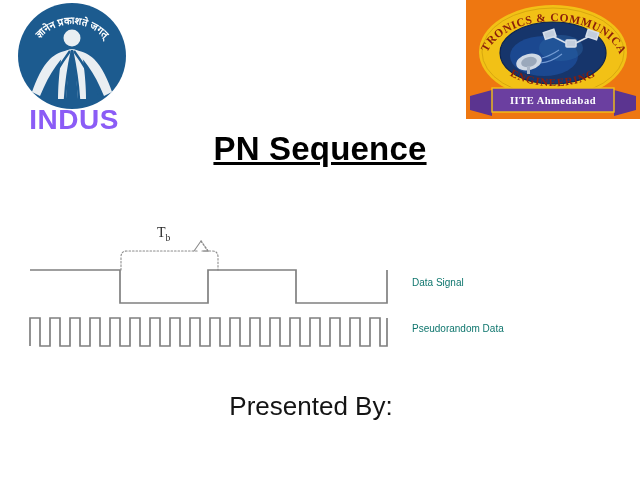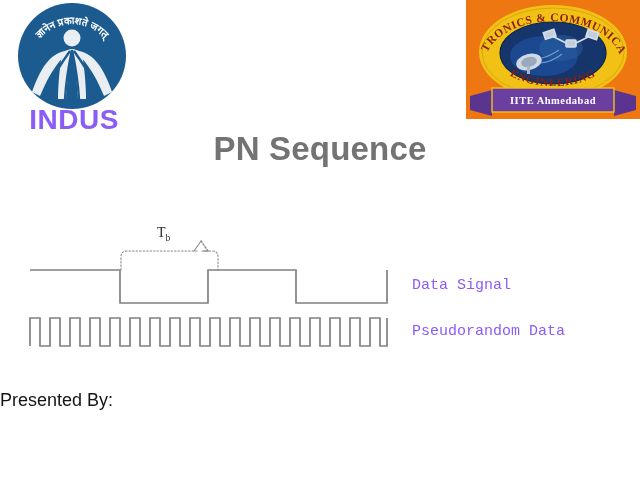--- a/index.html
+++ b/index.html
@@ -59,42 +59,43 @@
   
   #slide-title {
     position: absolute;
     left: 0;
     top: 130px;
     width: 640px;
     text-align: center;
     font-family: "Liberation Sans", sans-serif;
     font-weight: bold;
     font-size: 33px;
-    color: #737373;
+    color: #000000;
     letter-spacing: 0.2px;
+    text-decoration: underline;
   }
 
   
   #figure {
     position: absolute;
     left: 18px;
     top: 215px;
     width: 560px;
     height: 140px;
   }
   #wave-svg {
     position: absolute;
     left: 0;
     top: 0;
   }
   .fig-label {
     position: absolute;
-    font-family: Liberation Mono, monospace;
-    font-size: 15px;
-    color: #8b5cf6;
+    font-family: Liberation Sans, sans-serif;
+    font-size: 10px;
+    color: #0f766e;
     white-space: nowrap;
   }
   #label-data-signal { left: 394px; top: 62px; }
   #label-pn-code     { left: 394px; top: 108px; }
 
   #tb-label {
     position: absolute;
     left: 139px;
     top: 10px;
     font-family: Liberation Serif, serif;
@@ -104,23 +105,23 @@
   #tb-label sub {
     font-size: 9.5px;
   }
 
   
   #credit {
     position: absolute;
     left: 0;
     top: 388px;
     width: 622px;
-    text-align: left;
-    font-family: "Liberation Sans", sans-serif;
-    font-size: 18px;
+    text-align: center;
+    font-family: "Liberation Sans", sans-serif;
+    font-size: 26px;
     color: #141414;
     line-height: 1.42;
   }
   #credit-line-1, #credit-line-2 { display: block; }
 </style>
 </head>
 <body>
 
 <div id="indus-logo">
   <div id="indus-mark">

